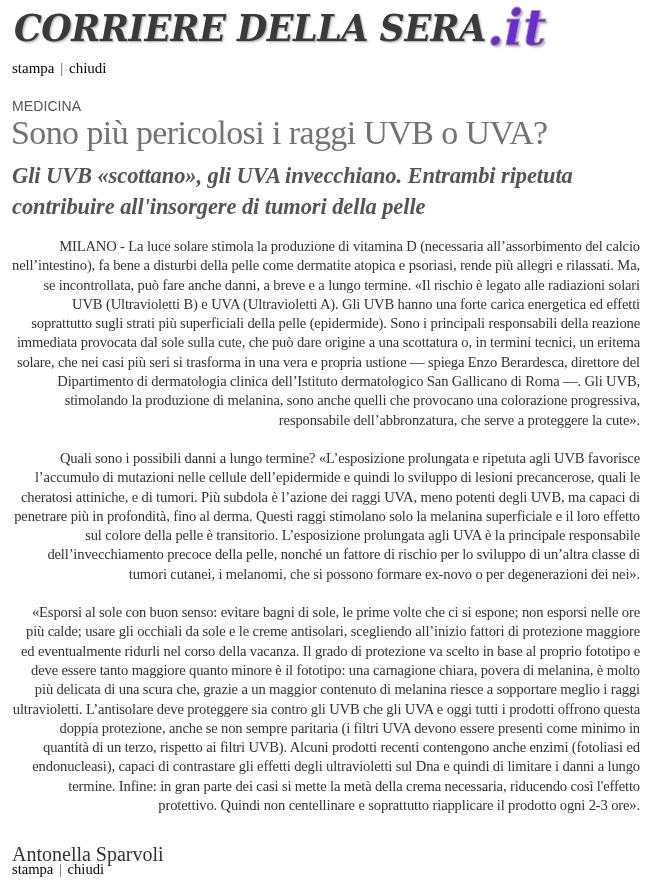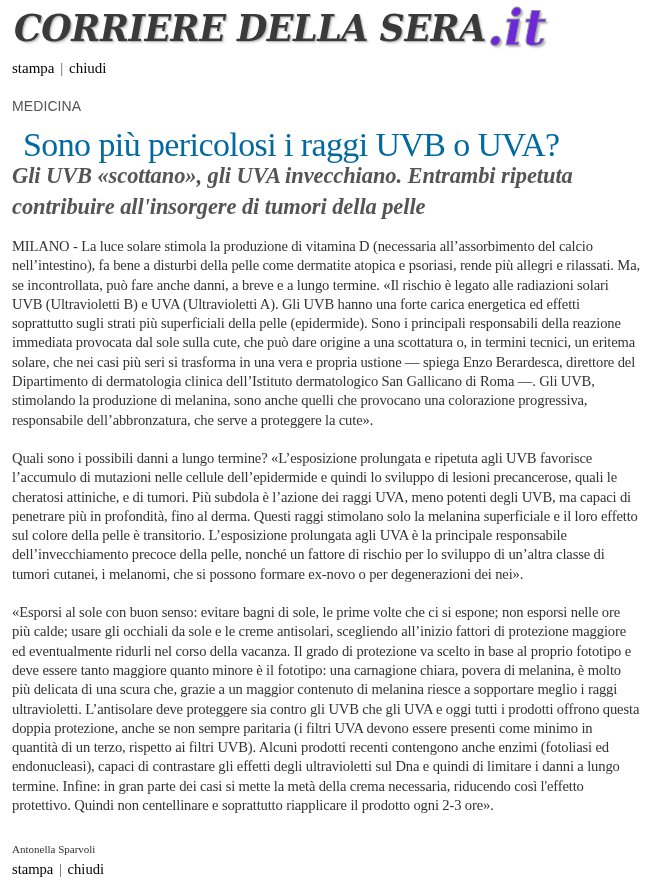--- a/index.html
+++ b/index.html
@@ -44,42 +44,42 @@
     .toplinks a, .bottomlinks a { color: #000000; text-decoration: none; }
     .sep { color: #555; padding: 0 2px; }
     .section {
       position: absolute; left: 12px; top: 98px;
       font-family: Liberation Sans, sans-serif;
       font-size: 14px; color: #555; letter-spacing: 0.1px;
     }
     .headline {
       position: absolute; left: 11px; top: 113px;
       font-family: "Liberation Serif", serif;
-      font-size: 34px; color: #0369a1; margin: 12px; font-weight: normal;
+      font-size: 34px; color: #737373; margin: 0; font-weight: normal;
       letter-spacing: -0.6px; line-height: 40px;
       white-space: nowrap;
     }
     .subhead {
       position: absolute; left: 12px; top: 160px; width: 625px;
       font-family: "Liberation Serif", serif;
       font-style: italic; font-size: 22.5px; color: #555;
       line-height: 31px; margin: 0; letter-spacing: -0.1px;
     }
     .body {
       position: absolute; left: 12px; top: 237px; width: 628px;
       font-family: "Liberation Serif", serif;
       font-size: 14.6px; line-height: 19.3px; color: #333;
       letter-spacing: -0.15px;
     }
-    .body p { margin: 0 0 19px 0; }
+    .body p { margin: 0 0 19px 0; text-align: right; }
     .body p.tight { margin: 0; }
     .author {
       position: absolute; left: 12px; top: 843px;
       font-family: "Liberation Serif", serif;
-      font-size: 11px; color: #333;
+      font-size: 20px; color: #333;
     }
     .bottomlinks {
       position: absolute; left: 12px; top: 861px;
       font-family: "Liberation Serif", serif;
       font-size: 14.6px; color: #555;
     }
   </style>
 </head>
 <body>
 

